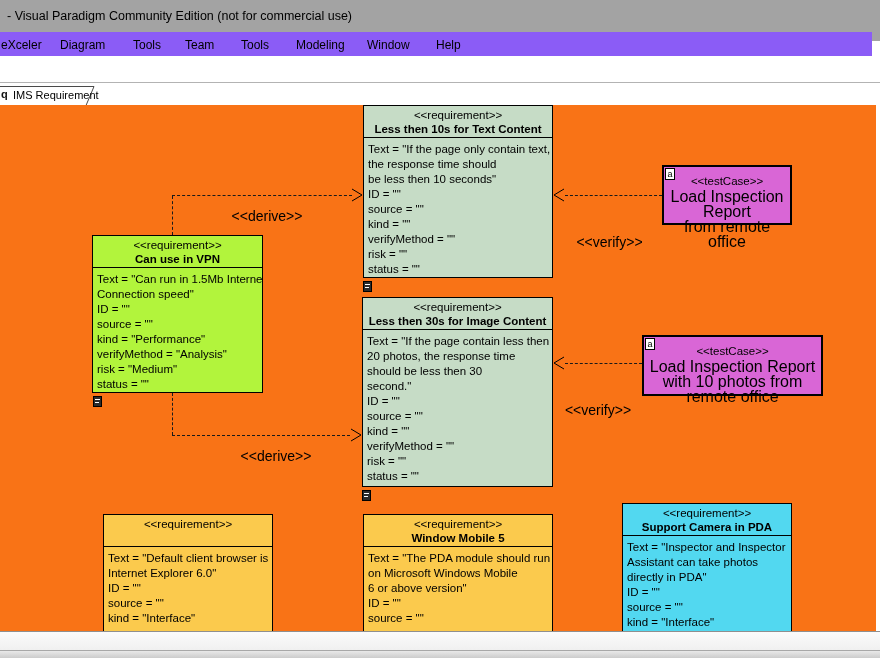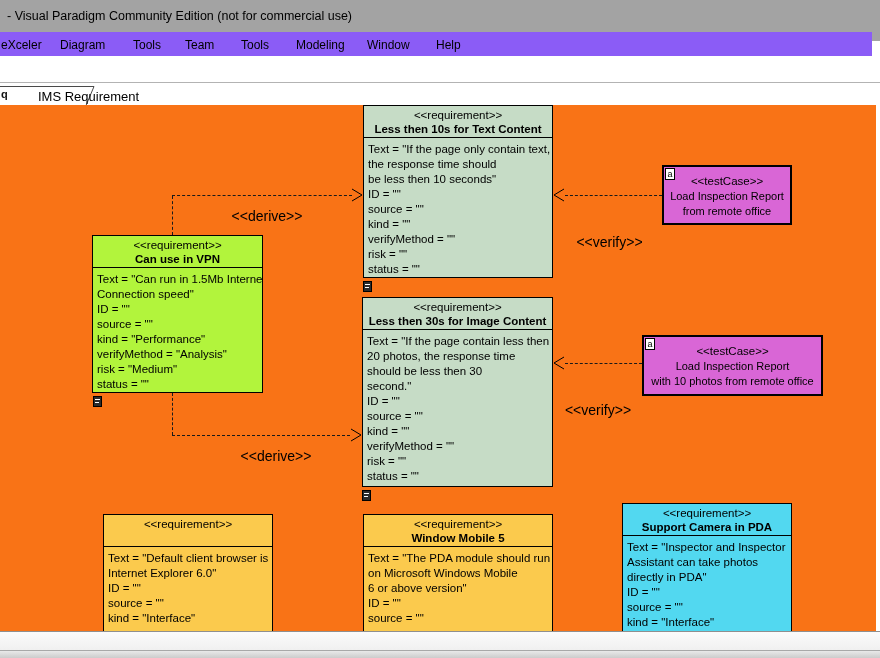--- a/index.html
+++ b/index.html
@@ -10,39 +10,39 @@
   
   .titlebar { position:absolute; left:0; top:0; width:880px; height:41px; background:#a3a3a3; }
   .titlebar span { position:absolute; left:7px; top:9px; font-size:12.5px; color:#000; }
   .menubar { position:absolute; left:0; top:32px; width:872px; height:24px; background:#8b5cf6; }
   .menu-item { position:absolute; top:4px; font-size:12px; color:#000; padding:2px 4px; cursor:default; }
   .tabrow-divider { position:absolute; left:0; top:82px; width:880px; height:1px; background:#b3b3b3; }
 
   .tab { position:absolute; left:0; top:86px; width:100px; height:20px; }
   .tab svg { position:absolute; left:0; top:0; }
   .tab-icon  { position:absolute; left:1px; top:2px; font-size:11px; font-weight:bold; color:#111; }
-  .tab-label { position:absolute; left:13px; top:3px; font-size:13px; color:#000; white-space:nowrap;margin-left:25px; }
+  .tab-label { position:absolute; left:13px; top:3px; font-size:11px; color:#000; white-space:nowrap; }
 
   
   .canvas { position:absolute; left:0; top:105px; width:876px; height:526px; background:#f97316; overflow:hidden; }
 
   .node { position:absolute; border:1px solid #000; }
   .req-green  { background:#c6dcc6; }
   .req-chart  { background:#b2f43c; }
   .req-yellow { background:#fbca4d; }
   .req-cyan   { background:#52d8f0; }
   .node-header { border-bottom:1px solid #000; text-align:center; padding:2px 1px 2px; height:32px; }
   .stereo { font-size:11.5px; line-height:14px; color:#000; }
   .ntitle { font-size:11.5px; line-height:14px; font-weight:bold; color:#000; }
   .node-body { padding:4px 4px 2px 4px; font-size:11.5px; line-height:15px; color:#000;
                white-space:pre; overflow:hidden; }
 
   .tc { position:absolute; border:2px solid #000; background:#d966d6; text-align:center; padding-top:7px; }
   .tc .stereo { line-height:15px; }
-  .tc-text { font-size:11px; line-height:15px; color:#000; white-space:pre-line; }
+  .tc-text { font-size:16px; line-height:15px; color:#000; white-space:pre-line; }
   .abadge { position:absolute; left:1px; top:1px; width:10px; height:12px; background:#fff;
             border:1px solid #000; font-size:9px; line-height:10px; text-align:center; color:#000; }
 
   .note-ind { position:absolute; width:9px; height:11px; }
 
   .hline { position:absolute; height:0; border-top:1px dashed #1a1a1a; }
   .vline { position:absolute; width:0; border-left:1px dashed #1a1a1a; }
   .arrowhead { position:absolute; }
   .conn-label { position:absolute; font-size:14px; color:#000; text-align:center; white-space:nowrap;margin-top:35px; }
 

